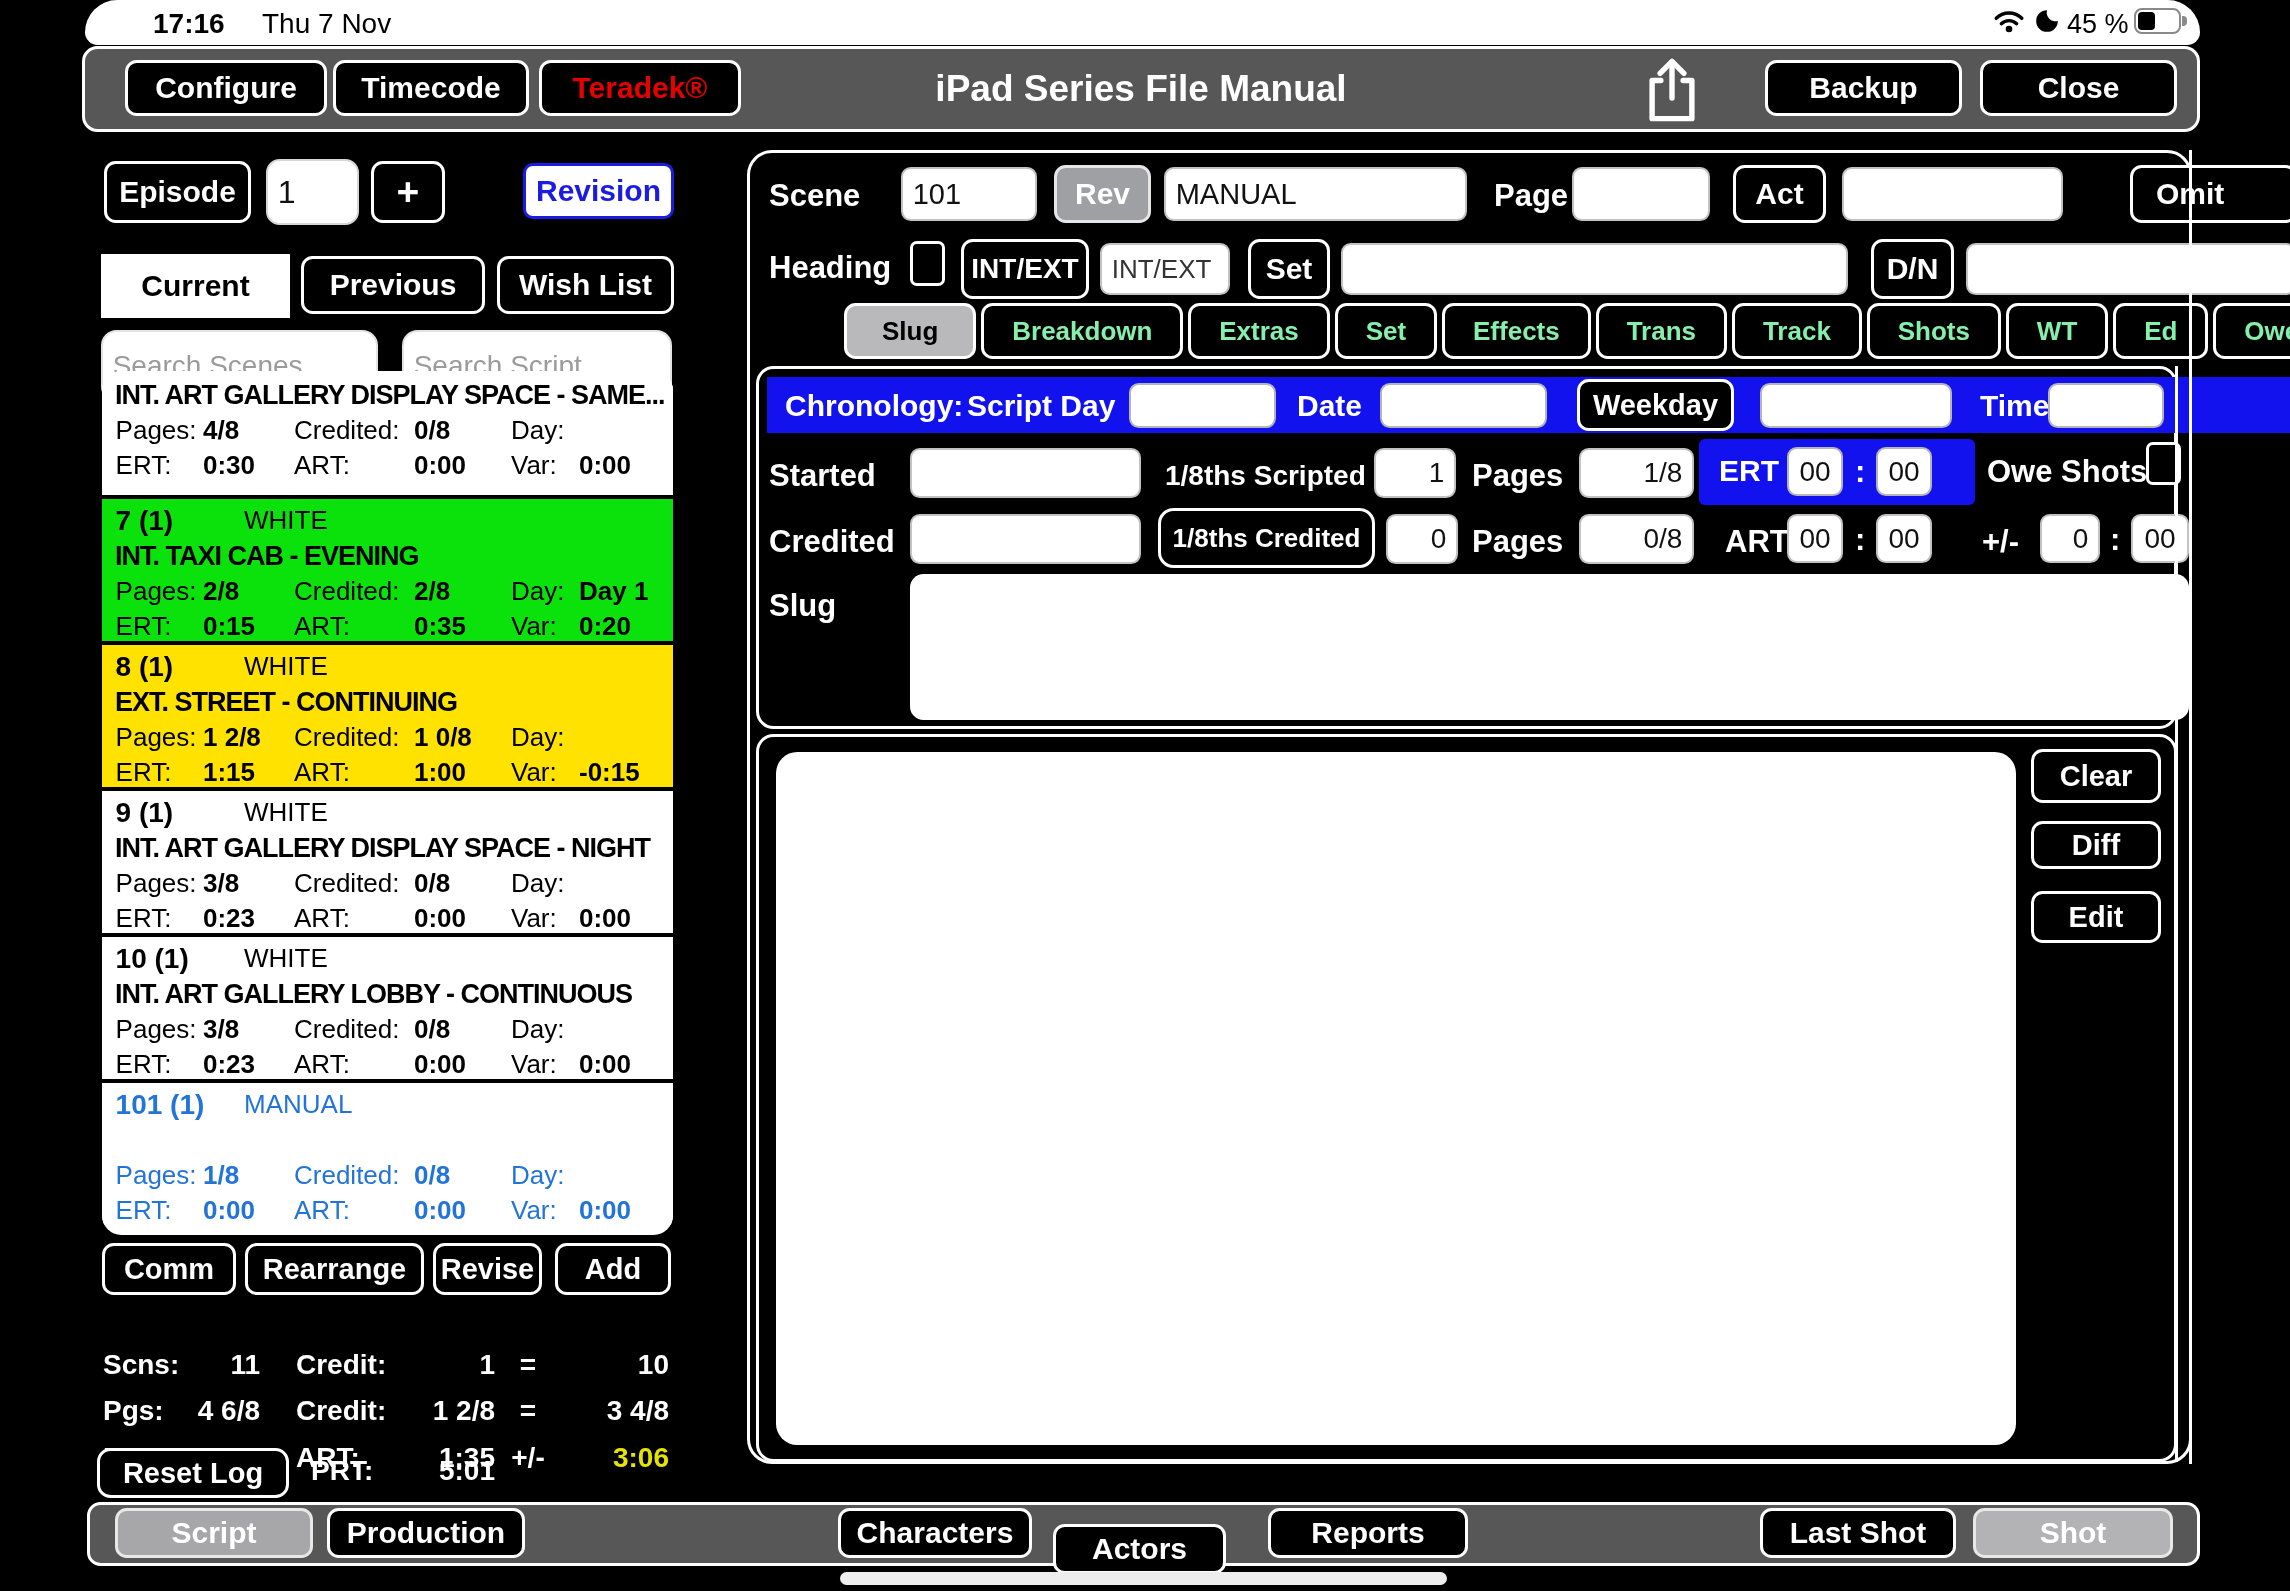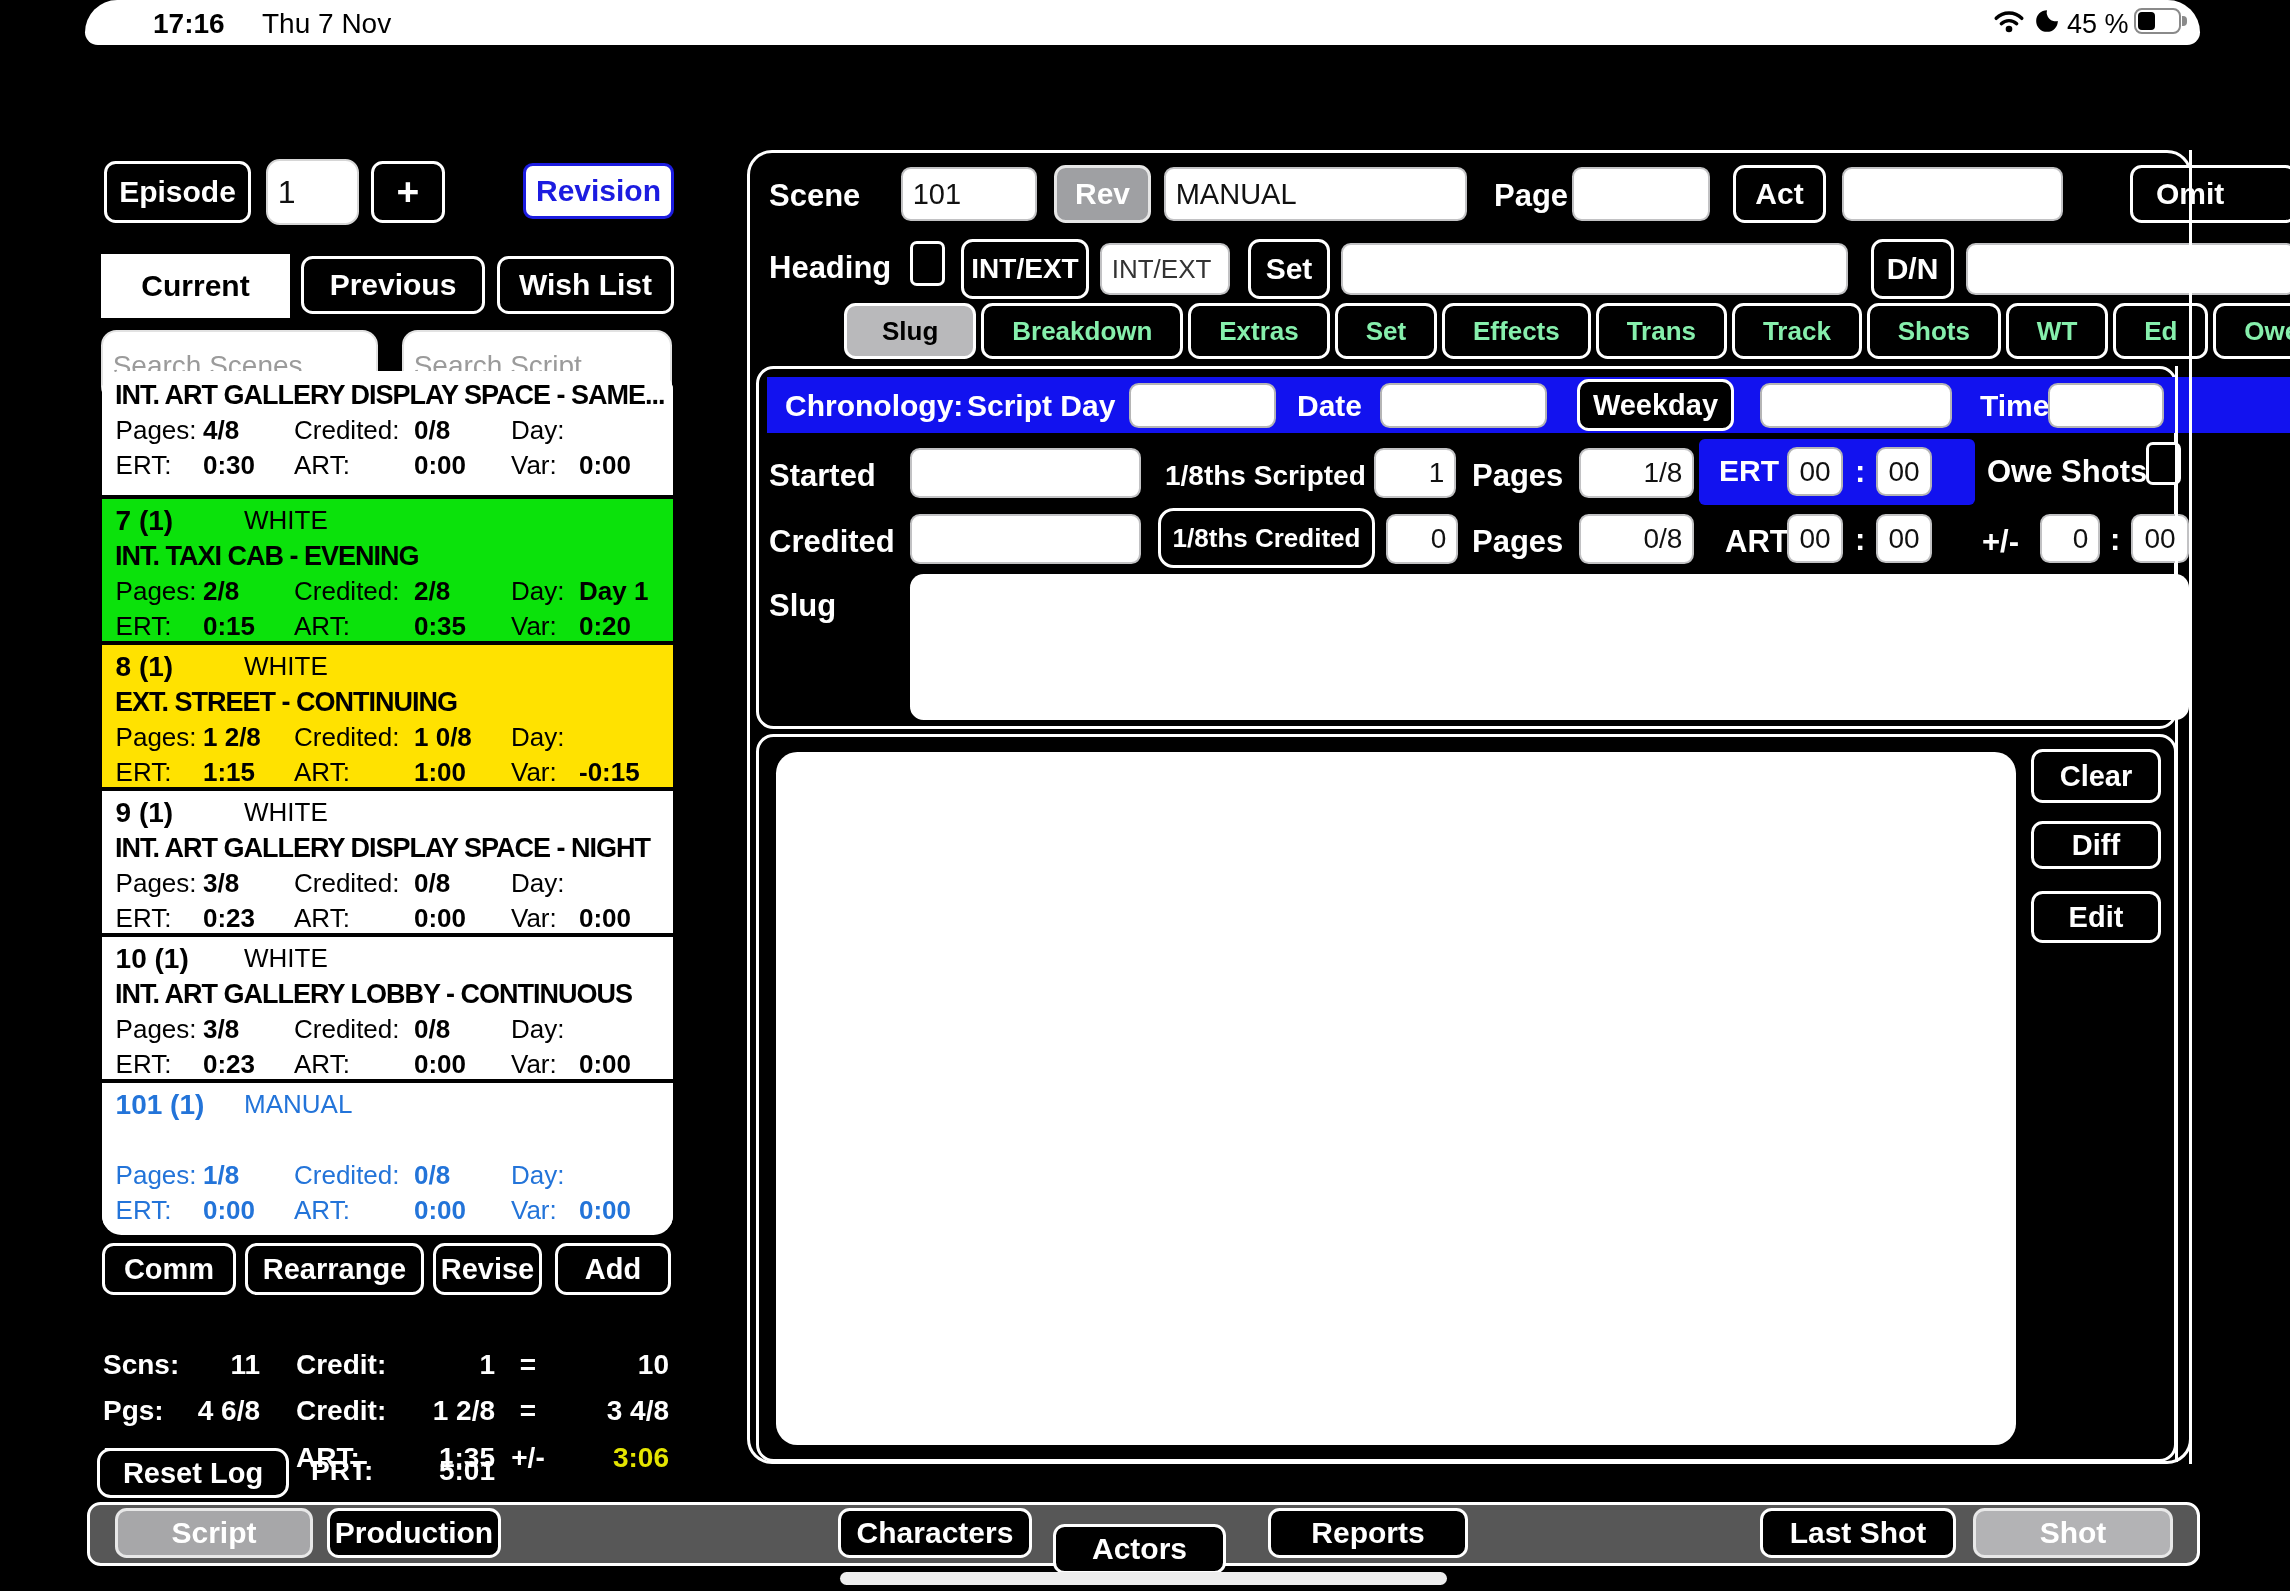--- a/index.html
+++ b/index.html
@@ -74,20 +74,37 @@
         </svg>
     </span>
     <span class="abs" style="left:1982px;top:8.7px;font-size:27px;font-weight:400;color:#000;">45 %</span>
     <span class="abs" style="left:2049px;top:7.8px;width:54px;height:27px;">
       <span class="abs" style="left:0;top:0;width:47px;height:26px;border:2.4px solid #8a8a8a;border-radius:7.8px;box-sizing:border-box;"></span>
       <span class="abs" style="left:3.9px;top:3.9px;width:17.5px;height:18.4px;background:#000;border-radius:3.9px;"></span>
       <span class="abs" style="left:48px;top:8.7px;width:4.9px;height:9.7px;background:#8a8a8a;border-radius:0 3.9px 3.9px 0;"></span>
     </span>
   </div>
 
+  <div class="abs" style="left:82px;top:46px;width:2118px;height:86px;background:#575757;border:3.9px solid #fff;border-radius:15.5px;box-sizing:border-box;">
+    <div class="btn" style="left:40px;top:10.7px;width:202px;height:56px;">Configure</div>
+    <div class="btn" style="left:248px;top:10.7px;width:196px;height:56px;">Timecode</div>
+    <div class="btn red" style="left:454px;top:10.7px;width:202px;height:56px;">Teradek®</div>
+    <div class="abs" style="left:0;top:19.4px;width:100%;text-align:center;color:#fff;font-weight:700;font-size:37px;pointer-events:none;">iPad Series File Manual</div>
+    <span class="abs" style="left:1556px;top:5.8px;cursor:pointer;">
+      <svg viewBox="0 0 36 44" width="62" height="70">
+          <g fill="none" stroke="#fff" stroke-width="3.4" stroke-linecap="round" stroke-linejoin="round">
+            <path d="M11 16 H5.5 V40 H30.5 V16 H25"></path>
+            <path d="M18 27 V4.5"></path>
+            <path d="M10.5 11.5 18 4 25.5 11.5"></path>
+          </g>
+        </svg>
+    </span>
+    <div class="btn" style="left:1680px;top:10.7px;width:197px;height:56px;">Backup</div>
+    <div class="btn" style="left:1895px;top:10.7px;width:197px;height:56px;">Close</div>
+  </div>
 
   <div class="btn" style="left:104px;top:161px;width:147px;height:62px;">Episode</div>
   <input class="inp" style="left: 266px; top: 159px; width: 93px; height: 66px; border-radius: 13.6px; font-size: 32px; border-color: rgb(214, 214, 214);" value="1">
   <div class="btn" style="left:371px;top:161px;width:74px;height:62px;font-size:39px;">+</div>
   <div class="btn" style="left:523px;top:163px;width:151px;height:56px;background:#fff;border:3.9px solid #1c1ce0;border-radius:9.7px;color:#1c1ce0;">Revision</div>
 
   <div class="abs" style="left:101px;top:254px;width:189px;height:64px;background:#fff;color:#000;font-weight:700;font-size:30px;display:flex;align-items:center;justify-content:center;cursor:pointer;">Current</div>
   <div class="btn" style="left:301px;top:256px;width:184px;height:58px;">Previous</div>
   <div class="btn" style="left:497px;top:256px;width:177px;height:58px;">Wish List</div>
 
@@ -356,21 +373,21 @@
   <div class="abs" style="left:776px;top:752px;width:1240px;height:693px;background:#fff;border-radius:21.3px;"></div>
   <div class="btn" style="left:2031px;top:749px;width:130px;height:54px;font-size:29px;">Clear</div>
   <div class="btn" style="left:2031px;top:821px;width:130px;height:48px;font-size:29px;">Diff</div>
   <div class="btn" style="left:2031px;top:891px;width:130px;height:52px;font-size:29px;">Edit</div>
 
   <div class="vline" style="left:2175px;top:366px;height:1096px;"></div>
   <div class="vline" style="left:2189px;top:150px;height:1314px;"></div>
 
   <div class="abs" style="left:87px;top:1502px;width:2113px;height:64px;background:#575757;border:3.9px solid #fff;border-radius:13.6px;box-sizing:border-box;">
     <div class="btn gray2" style="left:25px;top:2.9px;width:198px;height:50px;border-color:#e8e8e8;">Script</div>
-    <div class="btn" style="left:237px;top:2.9px;width:174px;height:50px;">Production</div>
+    <div class="btn" style="left:237px;top:2.9px;width:198px;height:50px;">Production</div>
     <div class="btn" style="left:748px;top:2.9px;width:194px;height:50px;">Characters</div>
     <div class="btn" style="left:963px;top:2.9px;width:173px;height:50px;margin-top:16px;">Actors</div>
     <div class="btn" style="left:1178px;top:2.9px;width:200px;height:50px;">Reports</div>
     <div class="btn" style="left:1670px;top:2.9px;width:196px;height:50px;">Last Shot</div>
     <div class="btn gray3" style="left:1883px;top:2.9px;width:200px;height:50px;border-color:#e8e8e8;">Shot</div>
   </div>
 
   <div class="abs" style="left:840px;top:1572px;width:607px;height:12.6px;background:#ededed;border-radius:6.8px;"></div>
 
 </div>

